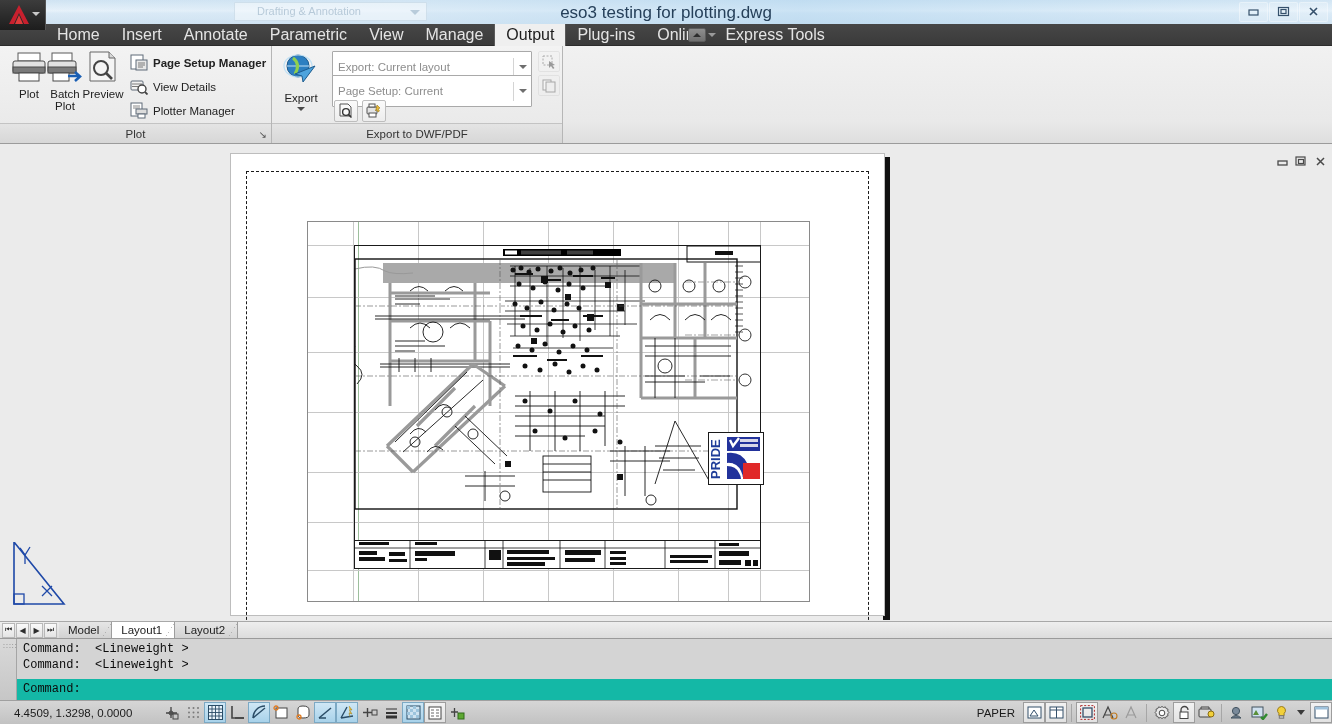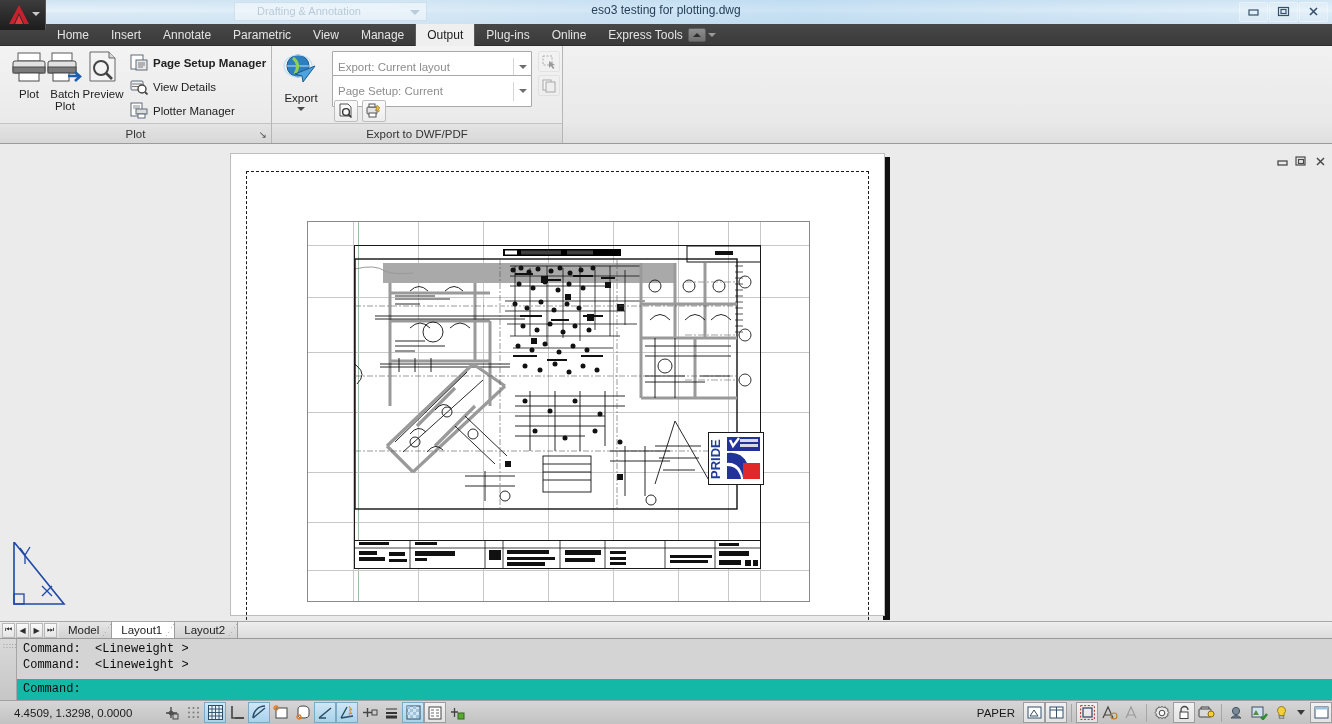--- a/index.html
+++ b/index.html
@@ -50,21 +50,21 @@
   }
   #qat-arrow {
     position: absolute; right: 6px; top: 7px;
     width: 0; height: 0;
     border-left: 5px solid transparent;
     border-right: 5px solid transparent;
     border-top: 5px solid rgba(125,155,180,0.45);
   }
   #doc-title {
     position: absolute; left: 0; top: 3px; width: 1332px;
-    text-align: center; font-size: 12px; color: #26405a;
+    text-align: center; font-size: 17px; color: #26405a;
     white-space: nowrap;
   }
   #win-buttons {
     position: absolute; right: 4px; top: 1px; height: 21px;
     display: flex; align-items: center; gap: 1px;
   }
   .winbtn {
     width: 29px; height: 20px;
     display: flex; align-items: center; justify-content: center;
     color: #35506b; font-size: 12px;
@@ -79,21 +79,21 @@
     position: absolute; left: 0; top: 24px; width: 1332px; height: 22px;
     background: linear-gradient(to bottom, #474747, #3a3a3a);
     border-bottom: 1px solid #2c2c2c;
   }
   #ribbon-tabs .tablist {
     position: absolute; left: 46px; top: 0; height: 22px;
     display: flex; align-items: stretch;
   }
   .rtab {
     padding: 0 11px; height: 22px; line-height: 22px;
-    font-size: 12px; color: #e4e4e4; white-space: nowrap;
+    font-size: 16px; color: #e4e4e4; white-space: nowrap;
   }
   .rtab.active {
     background: #efefef; color: #1d1d1d;
     border-left: 1px solid #5a5a5a; border-right: 1px solid #5a5a5a;
   }
   #ribbon-minimize {
     position: absolute; left: 688px; top: 4px;
     display: flex; align-items: center; gap: 2px;
   }
   #ribbon-minimize .chev-box {

